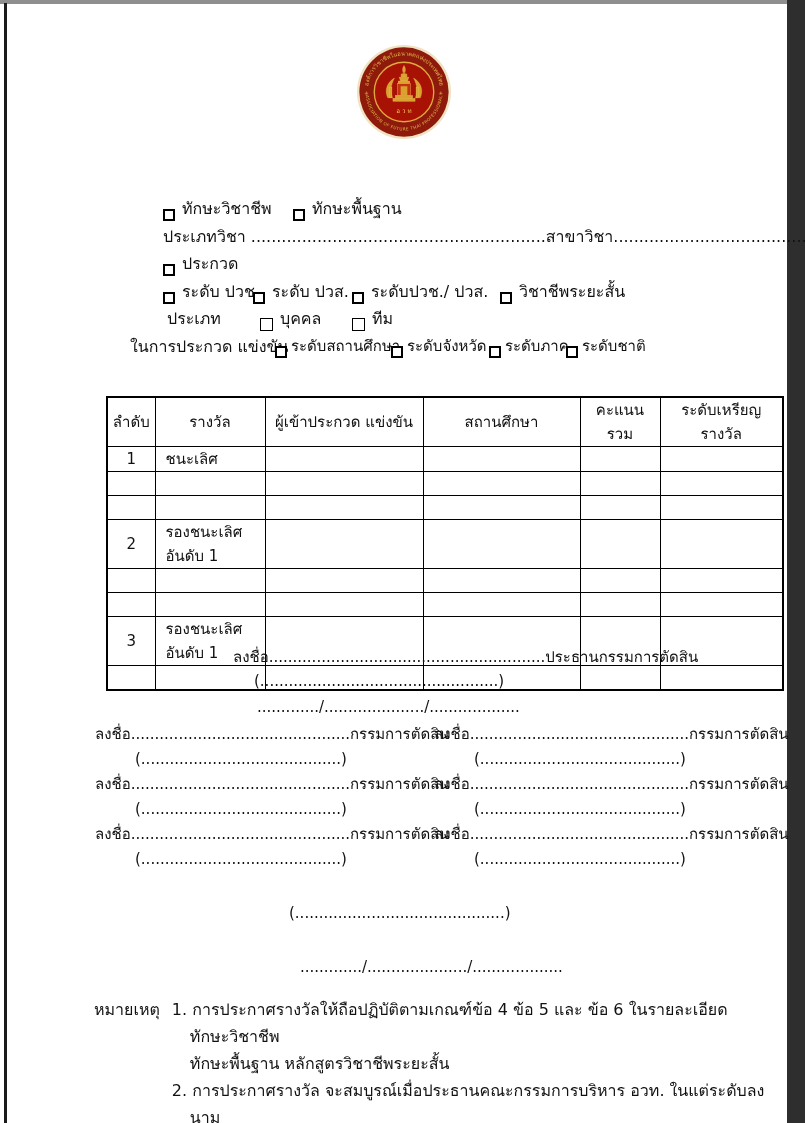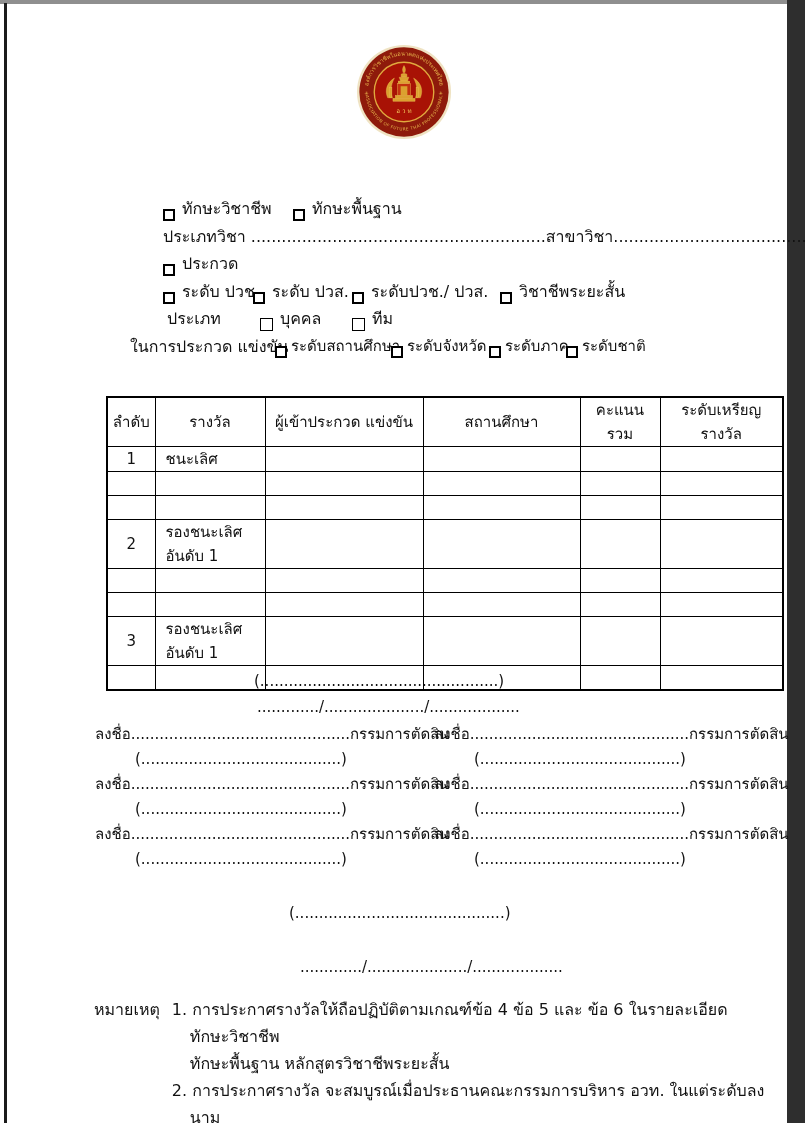--- a/index.html
+++ b/index.html
@@ -253,20 +253,21 @@
         <td class="col-idx"></td>
         <td class="col-prize"></td>
         <td></td>
         <td></td>
         <td></td>
         <td></td>
       </tr>
       </tbody>
   </table>
 
+  <div class="sig-line" style="left:233px; top:645px">ลงชื่อ..........................................................ประธานกรรมการตัดสิน</div>
   <div class="sig-line" style="left:254px; top:672px">(..................................................)</div>
   <div class="sig-line" style="left:257px; top:698px">............./...................../...................</div>
 
   <div class="judges-grid">
       <div class="judge-block">
       <div>ลงชื่อ..............................................กรรมการตัดสิน</div>
       <div class="paren">(..........................................)</div>
     </div>
       <div class="judge-block">
       <div>ลงชื่อ..............................................กรรมการตัดสิน</div>

